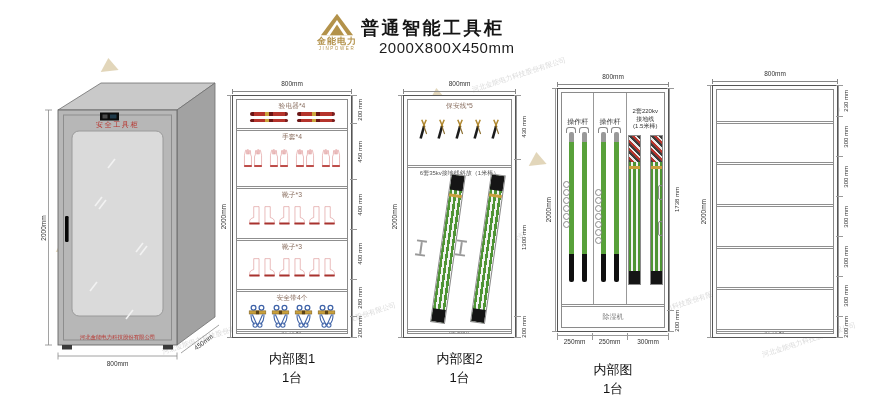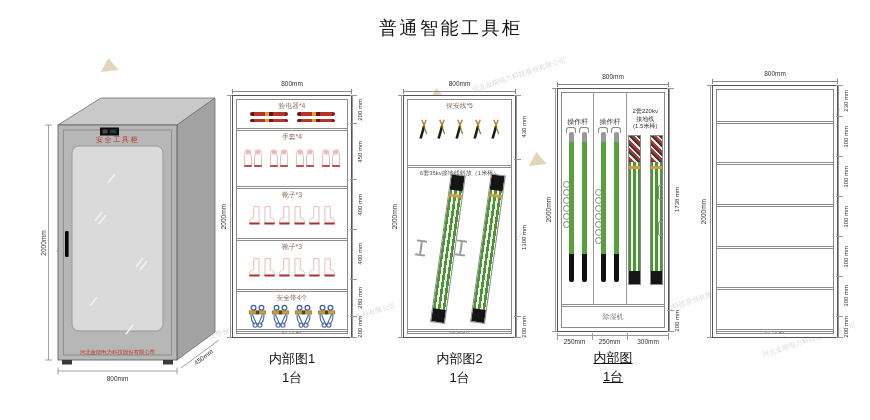--- a/index.html
+++ b/index.html
@@ -8,25 +8,25 @@
 
   
   .wm{position:absolute;font-size:7px;color:rgba(130,130,130,.30);transform:rotate(-18deg);white-space:nowrap;pointer-events:none;}
   .wroof{position:absolute;width:0;height:0;border-left:9px solid transparent;border-right:9px solid transparent;border-bottom:13px solid rgba(179,146,74,.38);transform:rotate(-6deg);pointer-events:none;}
 
   
   .logo{position:absolute;left:303px;top:12px;width:68px;text-align:center;}
   .logo svg{display:block;margin:0 auto;}
   .logo-name{font-size:9px;font-weight:bold;color:#b3924a;letter-spacing:1px;line-height:9px;}
   .logo-sub{font-size:4.5px;color:#b3924a;letter-spacing:1.6px;line-height:6px;}
-  .title{position:absolute;left:379px;top:16px;font-size:18px;font-weight:normal;color:#151515;letter-spacing:2.5px;text-align:center;}
+  .title{position:absolute;left:361px;top:16px;font-size:18px;font-weight:bold;color:#151515;letter-spacing:2.5px;text-align:center;}
   .subtitle{position:absolute;left:379px;top:39px;font-size:15px;color:#1c1c1c;letter-spacing:.5px;}
 
   
-  .ext{position:absolute;left:38px;top:91px;width:192px;}
+  .ext{position:absolute;left:38px;top:76px;width:192px;}
   .extcap{margin:3px 0 0 20px;width:119px;text-align:center;font-size:16px;font-weight:bold;color:#111;letter-spacing:2px;}
 
   
   .cab{position:absolute;}
   .frame{position:absolute;inset:0;border:1.2px solid #555;background:#fdfdfd;padding:3px;box-sizing:border-box;}
   .inner{border:.9px solid #8a8a8a;height:100%;display:flex;flex-direction:column;box-sizing:border-box;background:#fff;}
   .row{position:relative;overflow:hidden;}
   .row:not(:last-child){border-bottom:3px double #8f8f8f;}
   .rlabel{text-align:center;font-size:6.8px;color:#8a6f60;line-height:9px;margin-top:1px;white-space:nowrap;}
   .rlabel.dk{color:#555;}
@@ -45,21 +45,21 @@
   .dimright{position:absolute;top:0;bottom:0;right:-14px;width:13px;display:flex;flex-direction:column;border-left:.8px solid #999;}
   .dimright::after{content:"";position:absolute;bottom:0;left:-3.5px;width:7px;height:1px;background:#999;}
   .dseg{position:relative;display:flex;align-items:center;justify-content:center;}
   .dseg::before{content:"";position:absolute;top:-.5px;left:-3.5px;width:7px;height:1px;background:#999;}
   .dseg span{writing-mode:vertical-rl;transform:rotate(180deg);font-size:6px;color:#333;white-space:nowrap;}
   .dimbot{position:absolute;left:0;right:0;top:100%;margin-top:3px;height:11px;display:flex;border-top:.8px solid #999;}
   .dbseg{position:relative;display:flex;align-items:center;justify-content:center;font-size:6.5px;color:#333;}
   .dbseg::before{content:"";position:absolute;left:0;top:-3.5px;width:1px;height:7px;background:#999;}
   .dimbot::after{content:"";position:absolute;right:0;top:-3.5px;width:1px;height:7px;background:#999;}
   .cap{position:absolute;top:100%;left:50%;transform:translateX(-50%);margin-top:12px;text-align:center;font-size:13px;color:#111;line-height:1.45;white-space:nowrap;}
-  .cap.low{margin-top:17px;text-decoration:underline;}
+  .cap.low{margin-top:29px;}
 
   
   .pens{display:grid;grid-template-columns:repeat(2,38px);gap:3px 9px;justify-content:center;margin-top:2px;}
   .pen{width:38px;height:3.6px;border-radius:2px;background:linear-gradient(90deg,#6b1515 0 10%,#b5342c 10% 40%,#caa53e 40% 50%,#6b1515 50% 60%,#b5342c 60% 92%,#7a1f1f 92% 100%);}
   .icons{display:flex;justify-content:center;align-items:flex-end;gap:4px;margin-top:2px;}
   .pair{display:flex;gap:0;}
   .flip{transform:scaleX(-1);}
 
   
   .clamps{display:flex;justify-content:center;gap:6px;margin-top:7px;}
@@ -134,21 +134,31 @@
   <span class="wm" style="left:745px;top:118px;">河北金能电力科技股份有限公司</span>
   <span class="wm" style="left:760px;top:335px;">河北金能电力科技股份有限公司</span>
   <span class="wm" style="left:160px;top:332px;">河北金能电力科技股份有限公司</span>
   <span class="wm" style="left:470px;top:70px;">河北金能电力科技股份有限公司</span>
   <i class="wroof" style="left:428px;top:88px;"></i>
   <i class="wroof" style="left:55px;top:238px;"></i>
   <i class="wroof" style="left:528px;top:152px;"></i>
   <i class="wroof" style="left:738px;top:222px;"></i>
   <i class="wroof" style="left:100px;top:58px;"></i>
 
+  <div class="logo">
+    <svg width="36" height="25" viewBox="0 0 40 28">
+      <path d="M20 2 L38 26 H2 Z" fill="#b3924a"></path>
+      <path d="M20 9 L32 26 H8 Z" fill="#fff"></path>
+      <path d="M20 14 L28 26 H12 Z" fill="#b3924a"></path>
+    </svg>
+    <div class="logo-name">金能电力</div>
+    <div class="logo-sub">JINPOWER</div>
+  </div>
   <div class="title">普通智能工具柜</div>
+  <div class="subtitle">2000X800X450mm</div>
 
   <div class="ext">
     <svg width="192" height="294" viewBox="0 0 192 294">
       <polygon points="20,34 63,7 177,7 139,34" fill="#c9c9c9" stroke="#6e6e6e" stroke-width=".8"></polygon>
       <polygon points="139,34 177,7 177,241 139,269" fill="#a2a2a2" stroke="#6e6e6e" stroke-width=".8"></polygon>
       <rect x="20" y="34" width="119" height="235" fill="#b7b7b7" stroke="#666" stroke-width=".9"></rect>
       <rect x="25.5" y="39" width="108" height="225" fill="none" stroke="#8d8d8d" stroke-width="1"></rect>
       <rect x="34" y="55" width="91" height="185" rx="7" fill="#dadada" stroke="#9a9a9a" stroke-width="1"></rect>
       <g stroke="#f2f2f2" stroke-width="1.6">
         <line x1="57" y1="130" x2="64" y2="121"></line>

